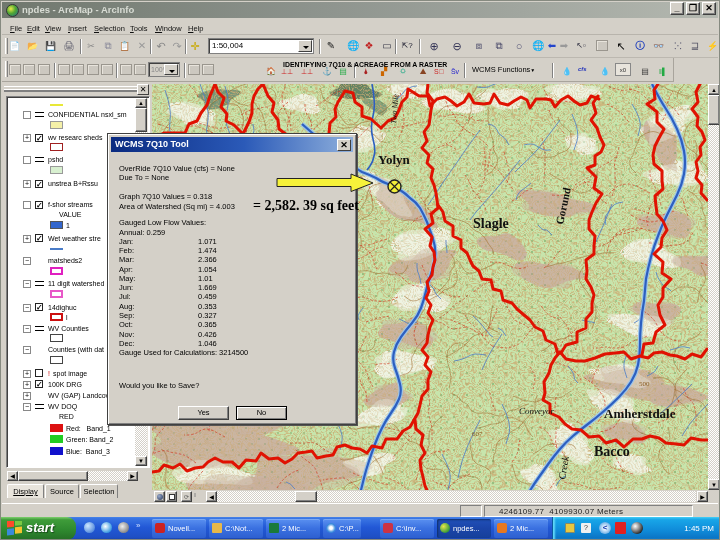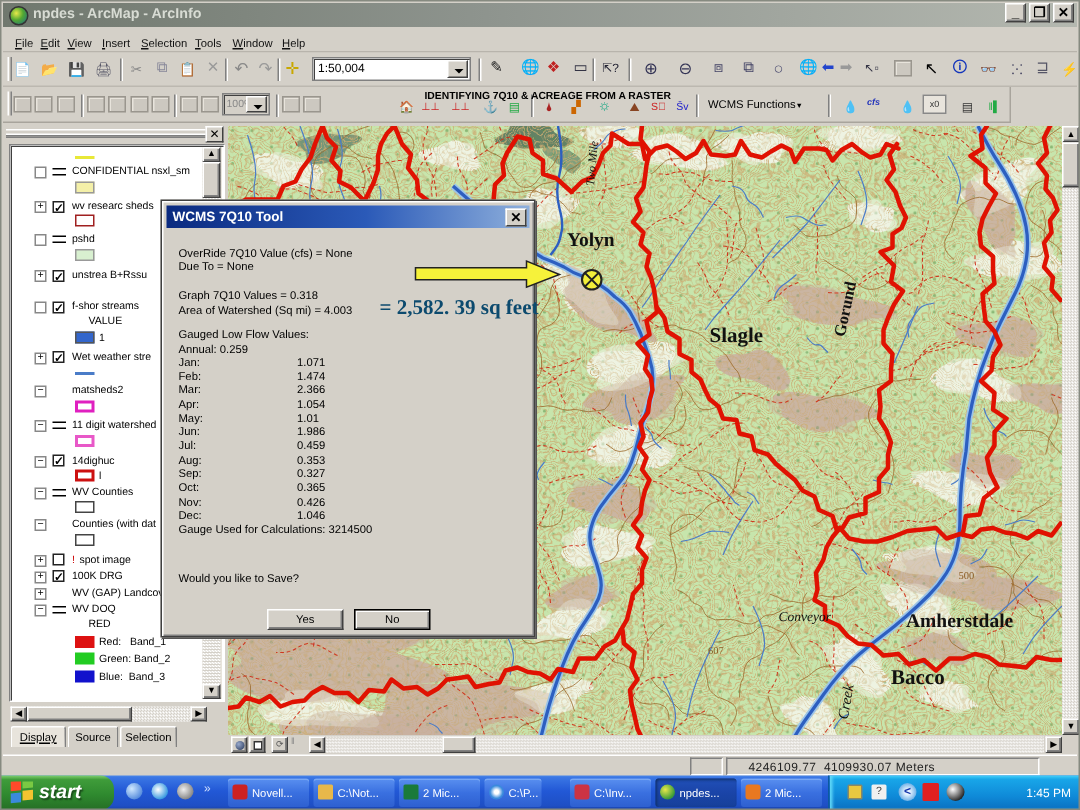--- a/index.html
+++ b/index.html
@@ -51,21 +51,21 @@
 #coord{position:absolute;left:482px;top:1px;width:209px;height:12px;border:1px solid #808080;border-right-color:#fff;border-bottom-color:#fff;font-size:8px;line-height:11px;color:#222;padding-left:14px;letter-spacing:0.3px}
 
 #dlg{left:107px;top:133px;width:250px;height:292px;background:#d4d0c8;border:1px solid #404040;box-shadow:inset 1px 1px 0 #fff, inset -1px -1px 0 #808080, 1px 1px 0 #555}
 #dlgtitle{position:absolute;left:3px;top:3px;right:3px;height:15px;background:linear-gradient(90deg,#0a2a80,#2b5ab8 55%,#8fb0dc);color:#fff;font-weight:bold;font-size:9px;line-height:15px;padding-left:4px}
 #dlgx{position:absolute;right:2px;top:2px;width:14px;height:12px;background:#d4d0c8;border:1px solid #fff;border-right-color:#404040;border-bottom-color:#404040;font-size:9px;line-height:10px;text-align:center;font-weight:bold;color:#000}
 .dl{position:absolute;left:11px;font-size:7.5px;color:#000;white-space:pre}
 .dv{position:absolute;left:90px;font-size:7.5px;color:#000}
 .btn{position:absolute;width:51px;height:14px;background:#d4d0c8;border:1px solid #fff;border-right-color:#404040;border-bottom-color:#404040;box-shadow:inset -1px -1px 0 #808080;font-size:7.5px;text-align:center;line-height:12px;color:#000}
 .btnd{border:1px solid #000;box-shadow:inset 1px 1px 0 #fff,inset -1px -1px 0 #808080}
 
-#sqfeet{left:253px;top:198px;font-family:"Liberation Serif",serif;font-weight:bold;font-size:14px;color:#0c4a6e}
+#sqfeet{left:253px;top:198px;font-family:"Liberation Serif",serif;font-weight:bold;font-size:14px;color:#000000}
 
 #taskbar{left:0;top:517px;width:720px;height:23px;background:linear-gradient(180deg,#4a86e8 0%,#3a76e4 6%,#2258d6 45%,#1e4fc4 88%,#1941a5 100%)}
 #start{position:absolute;left:0;top:0;width:76px;height:23px;border-radius:0 9px 9px 0;background:linear-gradient(180deg,#7fd06f 0%,#3f9c3a 12%,#2f8a2f 55%,#256e25 100%);color:#fff;font-style:italic;font-weight:bold;font-size:13px;line-height:22px;padding-left:26px;text-shadow:1px 1px 1px #1a4a1a}
 .tbtn{position:absolute;top:2px;height:19px;background:linear-gradient(180deg,#5a90f0,#3a70e0 50%,#2e60d0);border-radius:2px;color:#fff;font-size:7.5px;line-height:19px;padding-left:16px;box-shadow:inset 0 1px 0 #7aa8f4}
 .tbtn .ic{position:absolute;left:3px;top:4px;width:10px;height:10px}
 #tray{position:absolute;right:0;top:0;width:168px;height:23px;background:linear-gradient(180deg,#35c7f5 0%,#18a5e8 12%,#0f8ad8 60%,#0a6fc0 100%);border-left:1px solid #0a5aa0;box-shadow:inset 2px 0 2px #60d8f8}
 #clock{position:absolute;right:6px;top:0;color:#fff;font-size:8px;line-height:23px}
 </style></head>
 <body>
 <div class="abs" style="left:0;top:0;width:720px;height:540px;border:1px solid #868a80;z-index:99;pointer-events:none"></div>
@@ -795,21 +795,21 @@
     <div class="dv" style="top:102.9px">1.071</div>
 <div class="dl" style="top:112.1px">Feb:</div>
     <div class="dv" style="top:112.1px">1.474</div>
 <div class="dl" style="top:121.4px">Mar:</div>
     <div class="dv" style="top:121.4px">2.366</div>
 <div class="dl" style="top:130.6px">Apr:</div>
     <div class="dv" style="top:130.6px">1.054</div>
 <div class="dl" style="top:139.9px">May:</div>
     <div class="dv" style="top:139.9px">1.01</div>
 <div class="dl" style="top:149.2px">Jun:</div>
-    <div class="dv" style="top:149.2px">1.986</div>
+    <div class="dv" style="top:149.2px">1.669</div>
 <div class="dl" style="top:158.4px">Jul:</div>
     <div class="dv" style="top:158.4px">0.459</div>
 <div class="dl" style="top:167.7px">Aug:</div>
     <div class="dv" style="top:167.7px">0.353</div>
 <div class="dl" style="top:176.9px">Sep:</div>
     <div class="dv" style="top:176.9px">0.327</div>
 <div class="dl" style="top:186.2px">Oct:</div>
     <div class="dv" style="top:186.2px">0.365</div>
 <div class="dl" style="top:195.5px">Nov:</div>
     <div class="dv" style="top:195.5px">0.426</div>

